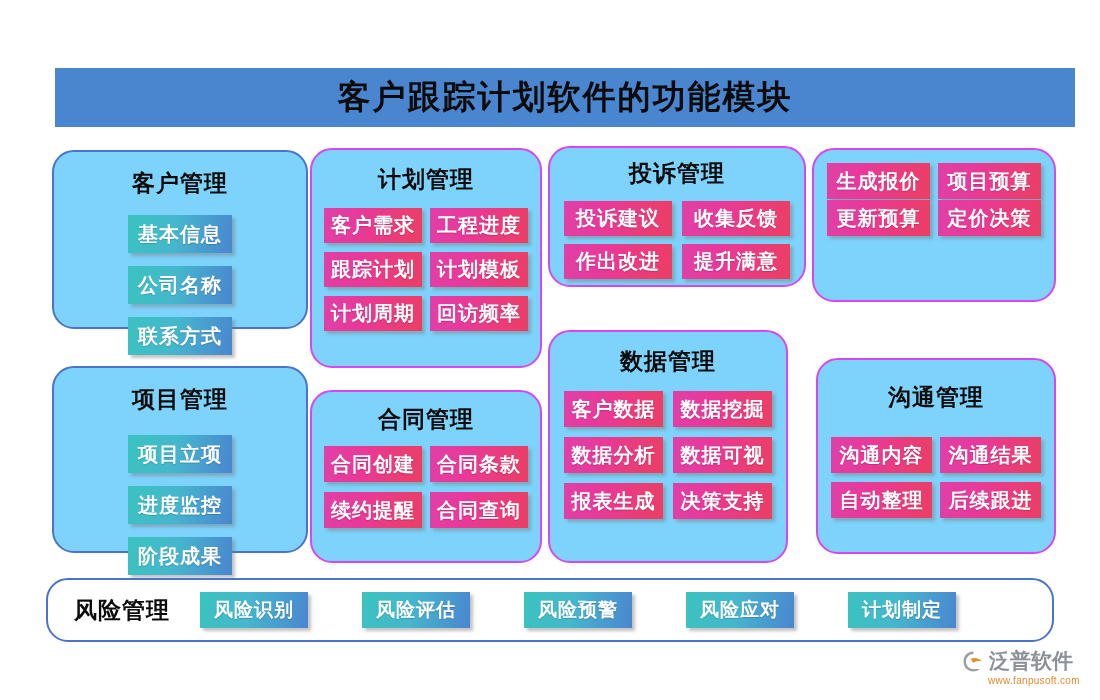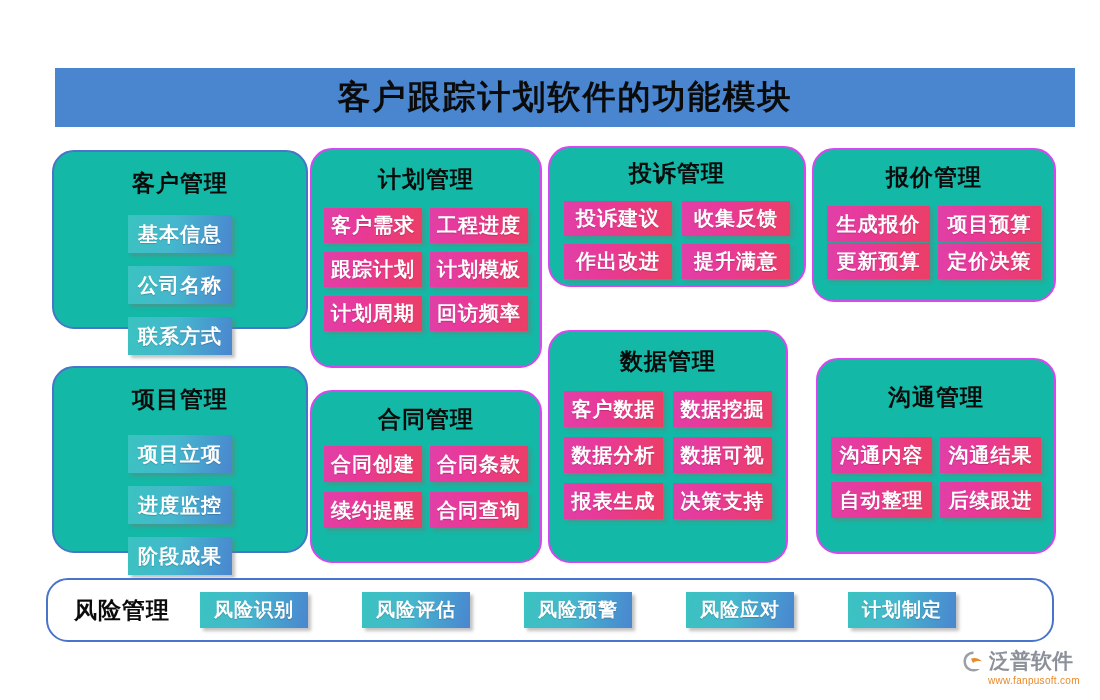--- a/index.html
+++ b/index.html
@@ -64,21 +64,21 @@
   .watermark .wm-text {
     font-size: 25px;
     font-weight: bold;
     color: #7a7f86;
     font-family: "Liberation Serif", "DejaVu Serif", serif;
   }
 
   
   .card {
     position: absolute;
-    background: #14b8a6;
+    background: #7dd3fc;
     border-radius: 22px;
     box-sizing: border-box;
   }
   .card.blue   { border: 2px solid #4a74c9; }
   .card.pink   { border: 2px solid #d946ef; }
 
   .card-title {
     text-align: center;
     font-size: 23px;
     font-weight: bold;
@@ -223,21 +223,20 @@
     <div class="card-title" style="margin-top:10px;">投诉管理</div>
     <div class="chips" style="margin-top:12px; gap:8px 10px; padding:0 14px;">
       <div class="chip pink" style="width:108px;height:35px;">投诉建议</div>
       <div class="chip pink" style="width:108px;height:35px;">收集反馈</div>
       <div class="chip pink" style="width:108px;height:35px;">作出改进</div>
       <div class="chip pink" style="width:108px;height:35px;">提升满意</div>
     </div>
   </div>
 
   <div class="card pink" style="left:812px; top:148px; width:244px; height:154px;">
-    <div class="card-title" style="margin-top:12px;">报价管理</div>
     <div class="chips" style="margin-top:13px; gap:1px 8px; padding:0 12px;">
       <div class="chip pink" style="width:103px;height:36px;">生成报价</div>
       <div class="chip pink" style="width:103px;height:36px;">项目预算</div>
       <div class="chip pink" style="width:103px;height:36px;">更新预算</div>
       <div class="chip pink" style="width:103px;height:36px;">定价决策</div>
     </div>
   </div>
 
   <div class="card blue" style="left:52px; top:366px; width:256px; height:187px;">
     <div class="card-title" style="margin-top:16px;">项目管理</div>

